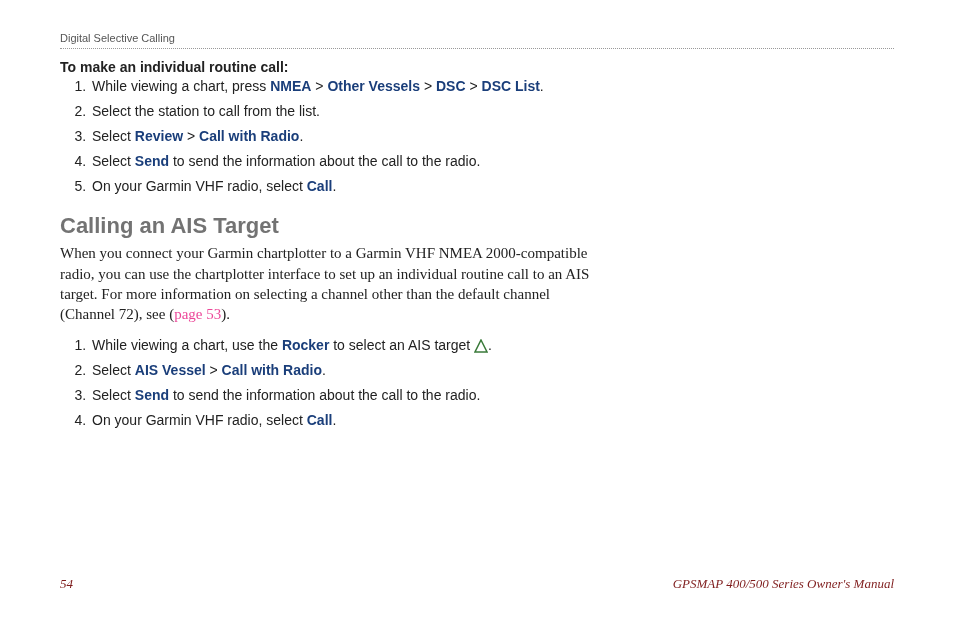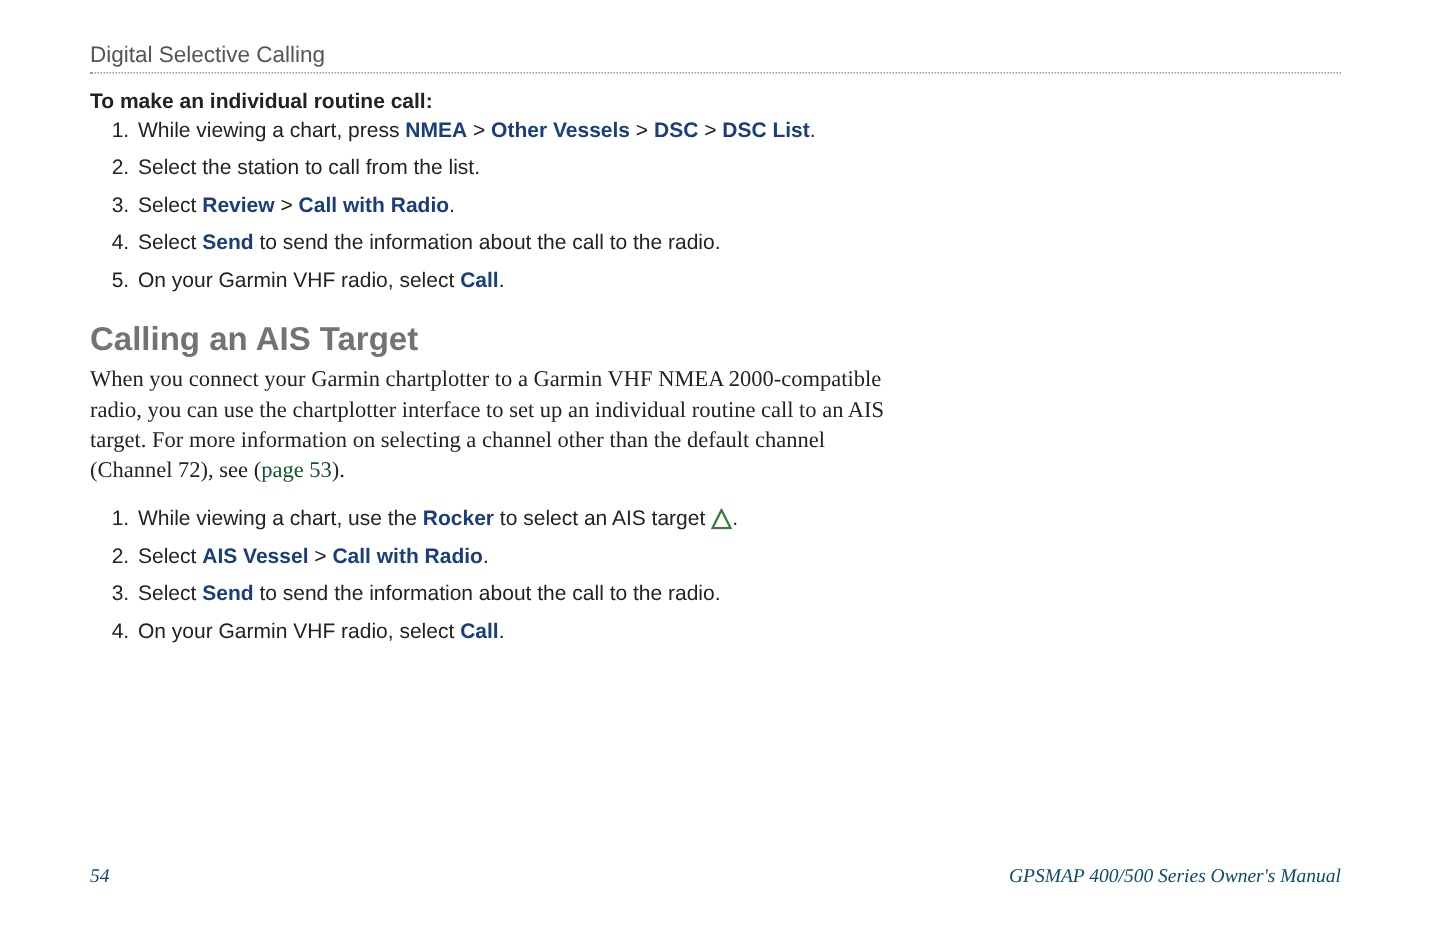--- a/index.html
+++ b/index.html
@@ -14,21 +14,21 @@
   }
   .page {
     padding: 28px 60px 0 60px;
   }
   .header-line {
     border-bottom: 1px dotted #999;
     margin-bottom: 4px;
     padding-bottom: 2px;
   }
   .header-text {
-    font-size: 15px;
+    font-size: 11px;
     color: #555;
   }
   .content {
     max-width: 540px;
   }
   .sub-heading {
     font-weight: bold;
     font-size: 14px;
     margin-top: 10px;
     margin-bottom: 2px;
@@ -55,41 +55,41 @@
     margin-top: 18px;
     margin-bottom: 4px;
   }
   .para {
     font-family: Georgia, "Times New Roman", serif;
     font-size: 15px;
     line-height: 1.35;
     margin: 0 0 12px 0;
   }
   .link {
-    color: #14532d;
+    color: #ec4899;
   }
   .ais-icon {
     display: inline-block;
     vertical-align: middle;
     width: 14px;
     height: 14px;
     position: relative;
     top: -1px;
   }
   .footer {
     position: absolute;
     bottom: 26px;
     left: 60px;
     right: 60px;
     display: flex;
     justify-content: space-between;
     font-family: Georgia, "Times New Roman", serif;
     font-style: italic;
     font-size: 13px;
-    color: #0c4a6e;
+    color: #7f1d1d;
   }
 </style>
 </head>
 <body>
 
 <div class="page">
   <div class="header-line">
     <span class="header-text">Digital Selective Calling</span>
   </div>
 

